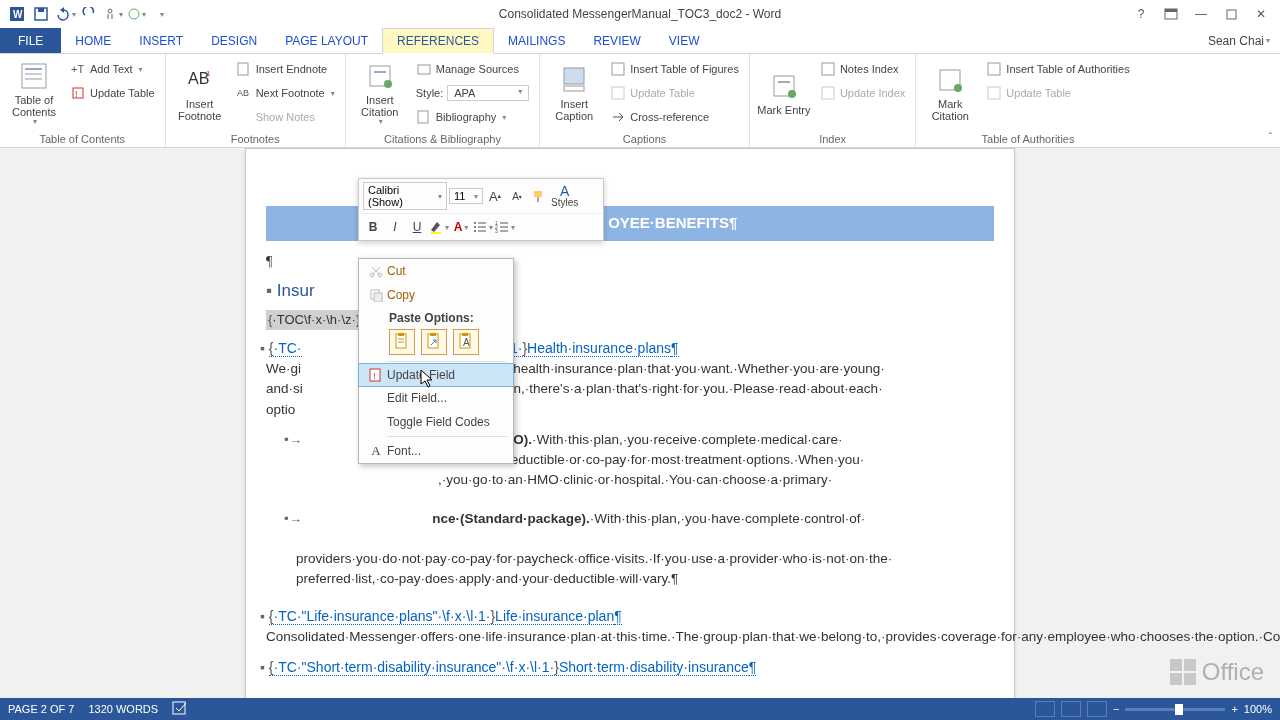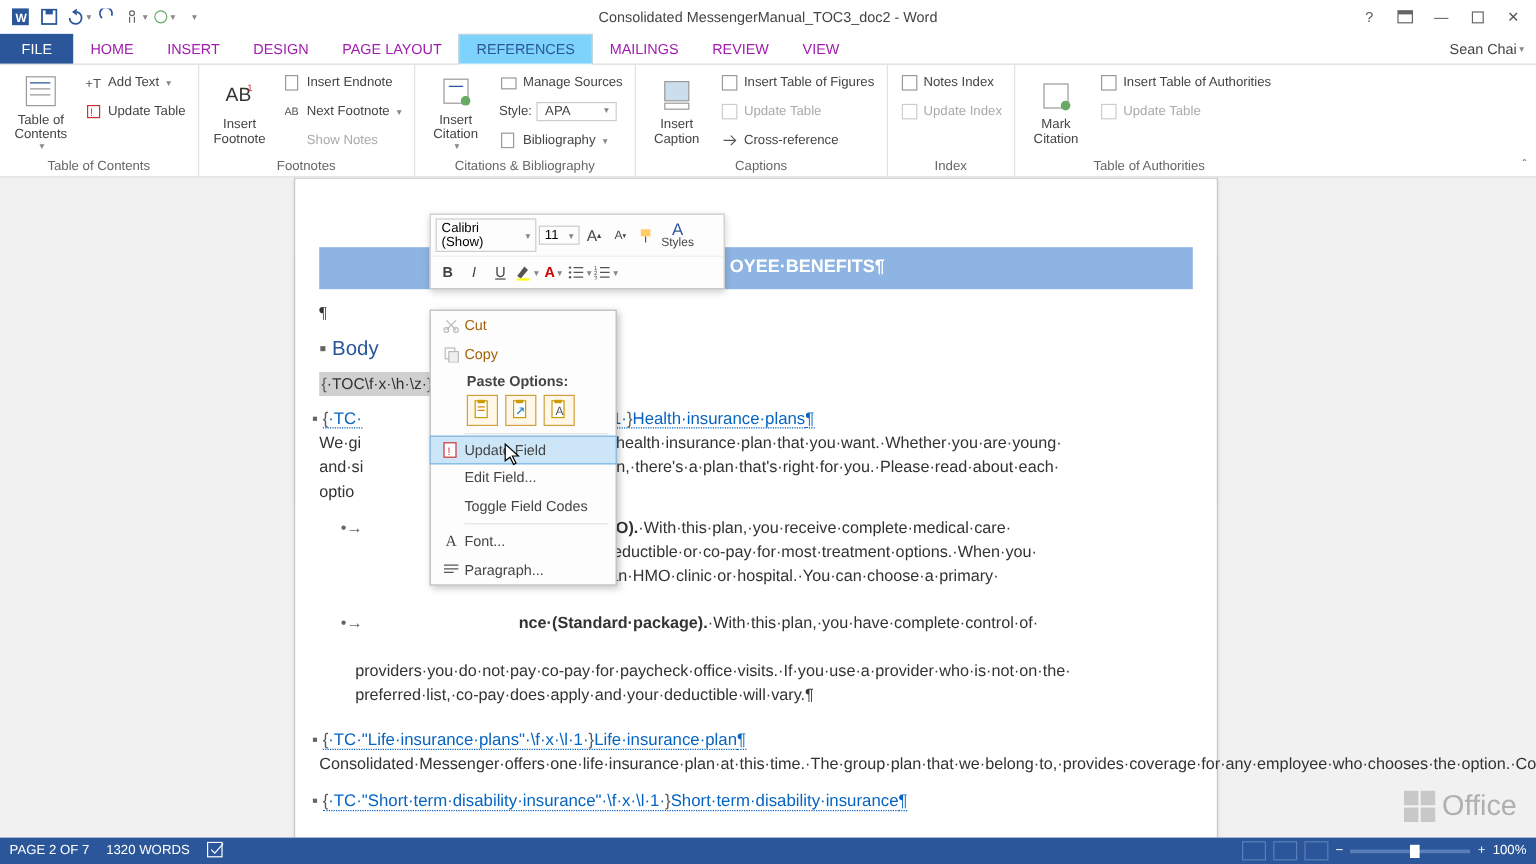--- a/index.html
+++ b/index.html
@@ -8,23 +8,23 @@
 
 .titlebar { height: 28px; background: #fff; display: flex; align-items: center; position: relative; }
 .qat { display: flex; align-items: center; gap: 2px; padding-left: 6px; }
 .qat-btn { width: 22px; height: 22px; display: flex; align-items: center; justify-content: center; color: #555; }
 .title-text { position: absolute; left: 50%; transform: translateX(-50%); font-size: 12px; color: #444; }
 .win-controls { margin-left: auto; display: flex; align-items: center; gap: 8px; padding-right: 8px; }
 .win-btn { width: 22px; height: 22px; display: flex; align-items: center; justify-content: center; color: #555; font-size: 12px; }
 
 
 .tabs { height: 26px; background: #fff; display: flex; align-items: stretch; border-bottom: 1px solid #d4d4d4; }
-.tab { padding: 0 14px; display: flex; align-items: center; font-size: 12px; color: #a21caf; text-transform: uppercase; cursor: pointer; }
+.tab { padding: 0 14px; display: flex; align-items: center; font-size: 12px; color: #1d4ed8; text-transform: uppercase; cursor: pointer; }
 .tab.file { background: #2b579a; color: #fff; padding: 0 18px; }
-.tab.active { color: #2b579a; border: 1px solid #d4d4d4; border-bottom: 1px solid #fff; background: #7dd3fc; margin-bottom: -1px; }
+.tab.active { color: #2b579a; border: 1px solid #d4d4d4; border-bottom: 1px solid #fff; background: #fef9c3; margin-bottom: -1px; }
 .user-area { margin-left: auto; padding: 0 10px; display: flex; align-items: center; font-size: 12px; color: #444; }
 
 
 .ribbon { height: 94px; background: #fff; border-bottom: 1px solid #d4d4d4; display: flex; position: relative; }
 .rgroup { border-right: 1px solid #e1e1e1; padding: 4px 6px 2px 6px; display: flex; flex-direction: column; }
 .rgroup-body { flex: 1; display: flex; align-items: flex-start; gap: 4px; }
 .rgroup-label { text-align: center; font-size: 11px; color: #666; padding-top: 2px; }
 .bigbtn { display: flex; flex-direction: column; align-items: center; justify-content: center; width: 56px; height: 70px; font-size: 11px; color: #444; text-align: center; line-height: 1.1; }
 .bigbtn .ico { width: 32px; height: 32px; margin-bottom: 2px; display: flex; align-items: center; justify-content: center; }
 .smallbtns { display: flex; flex-direction: column; gap: 2px; }
@@ -257,21 +257,21 @@
         <div class="smallbtn">
             <span class="sico">
               <svg width="14" height="14">
                 <rect x="1" y="3" width="12" height="9" fill="none" stroke="#999"></rect>
               </svg>
             </span>
             <span>Manage Sources</span>
           </div>
         <div class="smallbtn">
             <span>Style:</span> 
-            <span style="border:1px solid #ccc;padding:1px 6px;width:67px;display:inline-flex;justify-content:space-between">
+            <span style="border:1px solid #ccc;padding:1px 6px;width:82px;display:inline-flex;justify-content:space-between">
               <span>APA</span>
               <span class="dd">▾</span>
             </span>
           </div>
         <div class="smallbtn">
             <span class="sico">
               <svg width="14" height="14">
                 <rect x="1" y="1" width="10" height="12" fill="#fff" stroke="#999"></rect>
               </svg>
             </span>
@@ -319,20 +319,30 @@
             </span>
             <span>Cross-reference</span>
           </div>
       </div>
     </div>
     <div class="rgroup-label">Captions</div>
   </div>
 
   <div class="rgroup">
     <div class="rgroup-body">
+      <div class="bigbtn">
+        <div class="ico">
+            <svg width="28" height="28">
+              <rect x="4" y="4" width="20" height="20" fill="#fff" stroke="#999"></rect>
+              <line x1="8" y1="10" x2="20" y2="10" stroke="#555"></line>
+              <circle cx="22" cy="22" r="4" fill="#6a6"></circle>
+            </svg>
+          </div>
+        <span>Mark Entry</span>
+      </div>
       <div class="smallbtns">
         <div class="smallbtn">
             <span class="sico">
               <svg width="14" height="14">
                 <rect x="1" y="1" width="12" height="12" fill="none" stroke="#999"></rect>
               </svg>
             </span>
             <span>Notes Index</span>
           </div>
         <div class="smallbtn disabled">
@@ -381,21 +391,21 @@
     <div class="rgroup-label">Table of Authorities</div>
   </div>
   <div class="collapse-arrow">ˆ</div>
 </div>
 
 <div class="doc-area">
   <div class="page">
     <div class="doc-content">
       <div class="heading-banner"><span style="visibility:hidden">XXXXXXXXXXXXXXXXXXXXXXXXXXXXXXXXX</span><span>OYEE·BENEFITS¶</span></div>
       <div class="pilcrow">¶</div>
-      <div class="h2-blue"><span style="color:#666">▪ </span><span>Body</span></div>
+      <div class="h2-blue"><span style="color:#666">▪ </span><span>Insur</span></div>
       <div><span class="toc-field"><span class="field-code">{</span><span>·TOC\f·x·\h·\z·</span><span class="field-code">}</span>¶</span></div>
 
       <div style="height:8px"></div>
       <div style="margin-left:-6px"><span style="color:#666">▪ </span><span class="tc-link"><span class="field-code">{</span><span>·TC·</span></span><span style="display:inline-block;width:156px"></span><span class="tc-link"><span>s"·\f·x·\l·1·</span><span class="field-code">}</span><span>Health·insurance·plans</span></span><span class="tc-link">¶</span></div>
       <div class="body-text">
         <span>We·gi</span><span style="display:inline-block;width:156px"></span><span>elect·the·health·insurance·plan·that·you·want.·Whether·you·are·young·</span><br>
         <span>and·si</span><span style="display:inline-block;width:156px"></span><span>al·children,·there's·a·plan·that's·right·for·you.·Please·read·about·each·</span><br>
         <span>optio</span>
       </div>
       <div style="height:10px"></div>
@@ -548,30 +558,20 @@
       <span>Edit Field...</span>
     </div>
   <div class="cm-item">
       <span class="cm-icon"></span>
       <span>Toggle Field Codes</span>
     </div>
   <div class="cm-sep"></div>
   <div class="cm-item">
       <span class="cm-icon" style="font-family:serif;font-size:13px">A</span>
       <span>Font...</span>
-    </div>
-  <div class="cm-item">
-      <span class="cm-icon">
-        <svg width="14" height="12">
-          <line x1="1" y1="2" x2="13" y2="2" stroke="#555"></line>
-          <line x1="1" y1="5" x2="13" y2="5" stroke="#555"></line>
-          <line x1="1" y1="8" x2="9" y2="8" stroke="#555"></line>
-        </svg>
-      </span>
-      <span>Paragraph...</span>
     </div>
 </div>
 
 <svg class="cursor" width="16" height="20">
     <path d="M1 1 L1 15 L5 12 L8 18 L10 17 L7 11 L12 11 Z" fill="#fff" stroke="#000" stroke-width="1"></path>
   </svg>
 
 <div class="office-logo">
   <div class="office-sq">
       <div></div>

